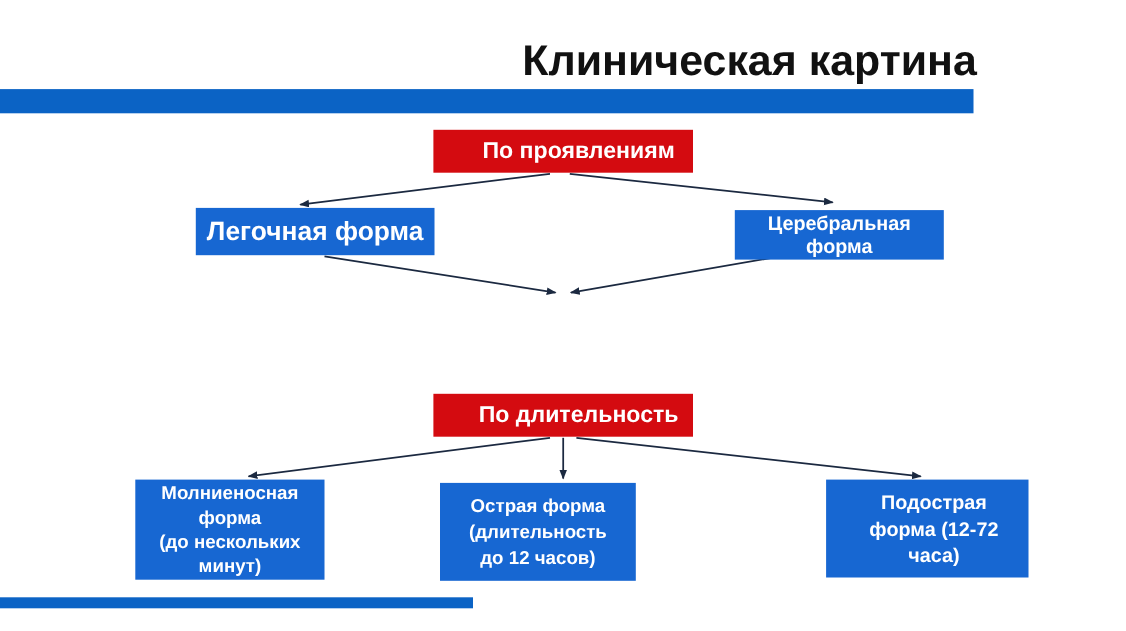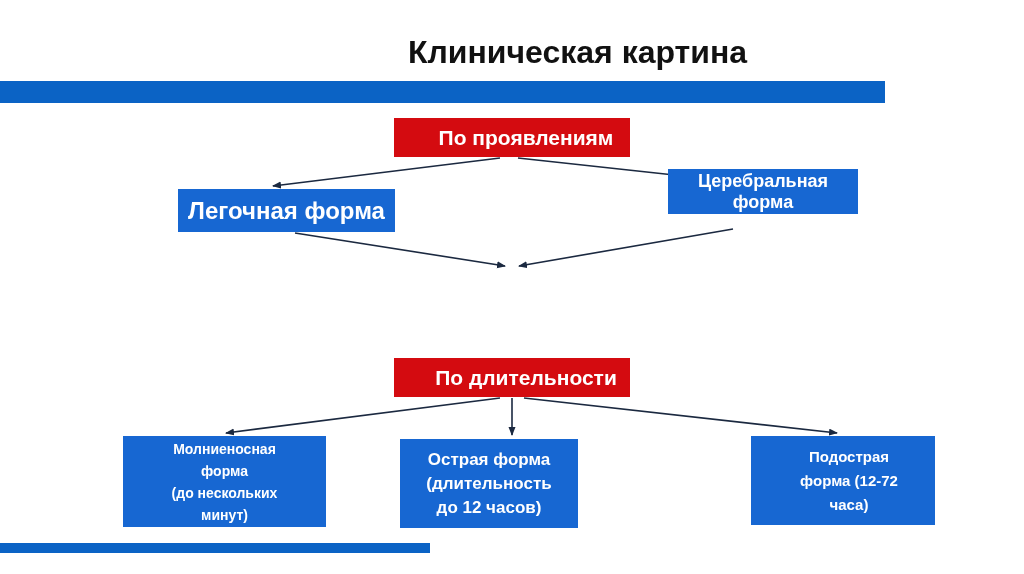--- a/index.html
+++ b/index.html
@@ -10,22 +10,22 @@
     height: 574px;
     background: #ffffff;
     font-family: "Liberation Sans", sans-serif;
     overflow: hidden;
   }
   .slide-title {
     position: absolute;
     left: 408px;
     top: 34px;
     width: 480px;
-    text-align: left;
-    font-size: 32px;
+    text-align: right;
+    font-size: 39px;
     font-weight: bold;
     color: #111111;
     letter-spacing: 0px;
     white-space: nowrap;
   }
   .accent-bar-top {
     position: absolute;
     left: 0; top: 81px;
     width: 885px; height: 22px;
     background: #0b63c5;
@@ -50,25 +50,25 @@
     background: #d40b10;
     font-size: 21px;
     padding-left: 28px;
   }
   .blue { background: #1767d2; }
   .dark { background: #131a33; }
 
   .pos-hdr1     { left: 394px; top: 118px; width: 236px; height: 39px; }
   .pos-hdr2     { left: 394px; top: 358px; width: 236px; height: 39px; }
   .pos-pulmonary{ left: 178px; top: 189px; width: 217px; height: 43px; font-size: 24px; }
-  .pos-cerebral { left: 668px; top: 169px; width: 190px; height: 45px; font-size: 18px; line-height: 21px; }
+  .pos-cerebral { left: 668px; top: 191px; width: 190px; height: 45px; font-size: 18px; line-height: 21px; }
   .pos-mixed    { left: 422px; top: 269px; width: 178px; height: 68px; font-size: 18px; line-height: 24px; }
-  .pos-fulminant{ left: 123px; top: 436px; width: 203px; height: 91px; font-size: 14px; line-height: 22px; }
+  .pos-fulminant{ left: 123px; top: 436px; width: 172px; height: 91px; font-size: 17px; line-height: 22px; }
   .pos-acute    { left: 400px; top: 439px; width: 178px; height: 89px; font-size: 17px; line-height: 24px; }
-  .pos-subacute { left: 751px; top: 436px; width: 184px; height: 89px; font-size: 15px; line-height: 24px; padding-left: 12px; }
+  .pos-subacute { left: 751px; top: 436px; width: 184px; height: 89px; font-size: 18px; line-height: 24px; padding-left: 12px; }
 
   .arrows-layer {
     position: absolute;
     left: 0; top: 0;
     width: 1024px; height: 574px;
     pointer-events: none;
   }
   .arrows-layer line {
     stroke: #1b2940;
     stroke-width: 1.6;
@@ -99,21 +99,21 @@
   </svg>
 
   <div class="node header-red pos-hdr1">По проявлениям</div>
 
   <div class="node blue pos-pulmonary">Легочная форма</div>
 
   <div class="node blue pos-cerebral">Церебральная
 форма</div>
 
 
-  <div class="node header-red pos-hdr2">По длительности</div>
+  <div class="node header-red pos-hdr2">По длительность</div>
 
   <div class="node blue pos-fulminant">Молниеносная
 форма
 (до нескольких
 минут)</div>
 
   <div class="node blue pos-acute">Острая форма
 (длительность
 до 12 часов)</div>
 

